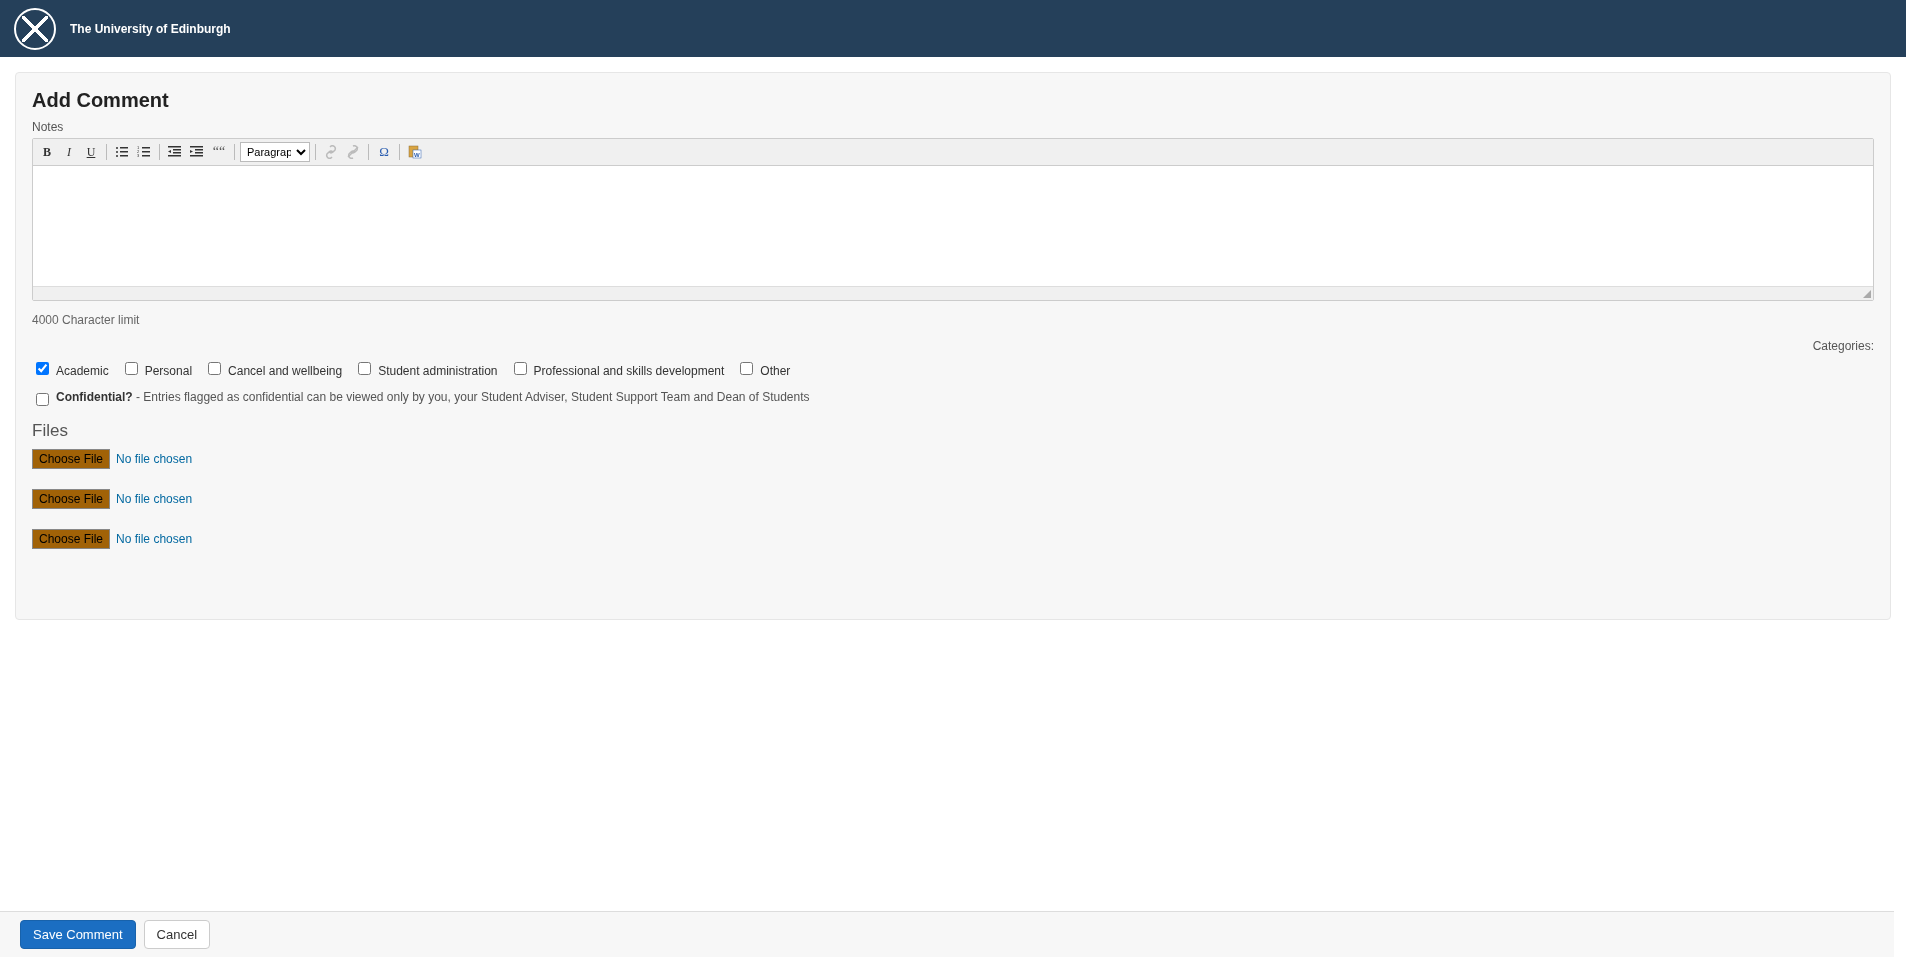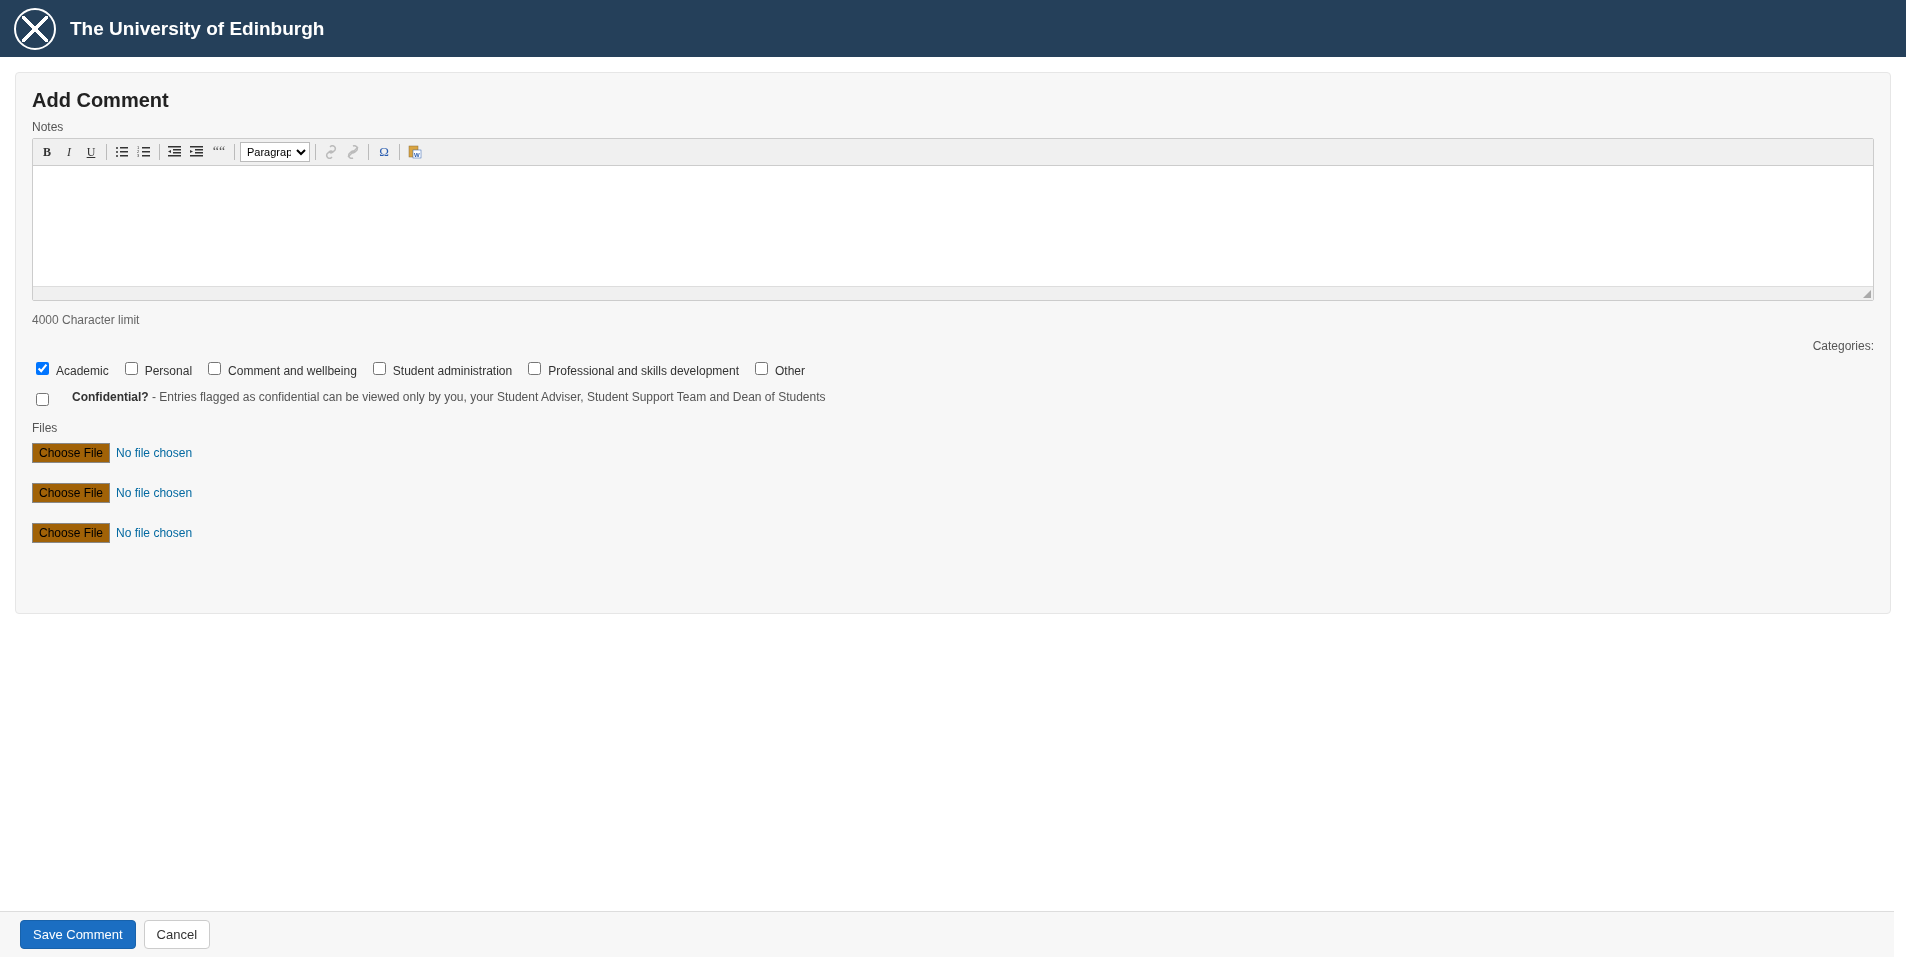--- a/index.html
+++ b/index.html
@@ -32,21 +32,21 @@
   }
   .logo-inner {
     width: 26px;
     height: 26px;
     background:
       linear-gradient(45deg, transparent 45%, #fff 45%, #fff 55%, transparent 55%),
       linear-gradient(-45deg, transparent 45%, #fff 45%, #fff 55%, transparent 55%);
     position: relative;
   }
   .header-title {
-    font-size: 19px;
+    font-size: 12px;
     font-weight: bold;
     color: #fff;
   }
   .main-wrap {
     padding: 15px;
   }
   .panel {
     background: #f7f7f7;
     border: 1px solid #e6e6e6;
     border-radius: 4px;
@@ -153,26 +153,26 @@
   }
   .cat-item input[type=checkbox] {
     width: 13px;
     height: 13px;
   }
   .conf-row {
     font-size: 12px;
     margin-bottom: 12px;
     display: flex;
     align-items: flex-start;
-    gap: 20px;
+    gap: 4px;
   }
   .conf-label { font-weight: bold; }
   .conf-desc { color: #555; }
   .files-label {
-    font-size: 12px;
+    font-size: 17px;
     color: #555;
     margin-bottom: 8px;
   }
   .file-row {
     margin-bottom: 20px;
     display: flex;
     align-items: center;
     gap: 6px;
   }
   .choose-btn {
@@ -331,21 +331,21 @@
           <label class="cat-item">
             <input type="checkbox" checked="" style="">
             <span>Academic</span>
           </label>
           <label class="cat-item">
             <input type="checkbox" style="">
             <span>Personal</span>
           </label>
           <label class="cat-item">
             <input type="checkbox" style="">
-            <span>Comment and wellbeing</span>
+            <span>Cancel and wellbeing</span>
           </label>
           <label class="cat-item">
             <input type="checkbox" style="">
             <span>Student administration</span>
           </label>
           <label class="cat-item">
             <input type="checkbox" style="">
             <span>Professional and skills development</span>
           </label>
           <label class="cat-item">

